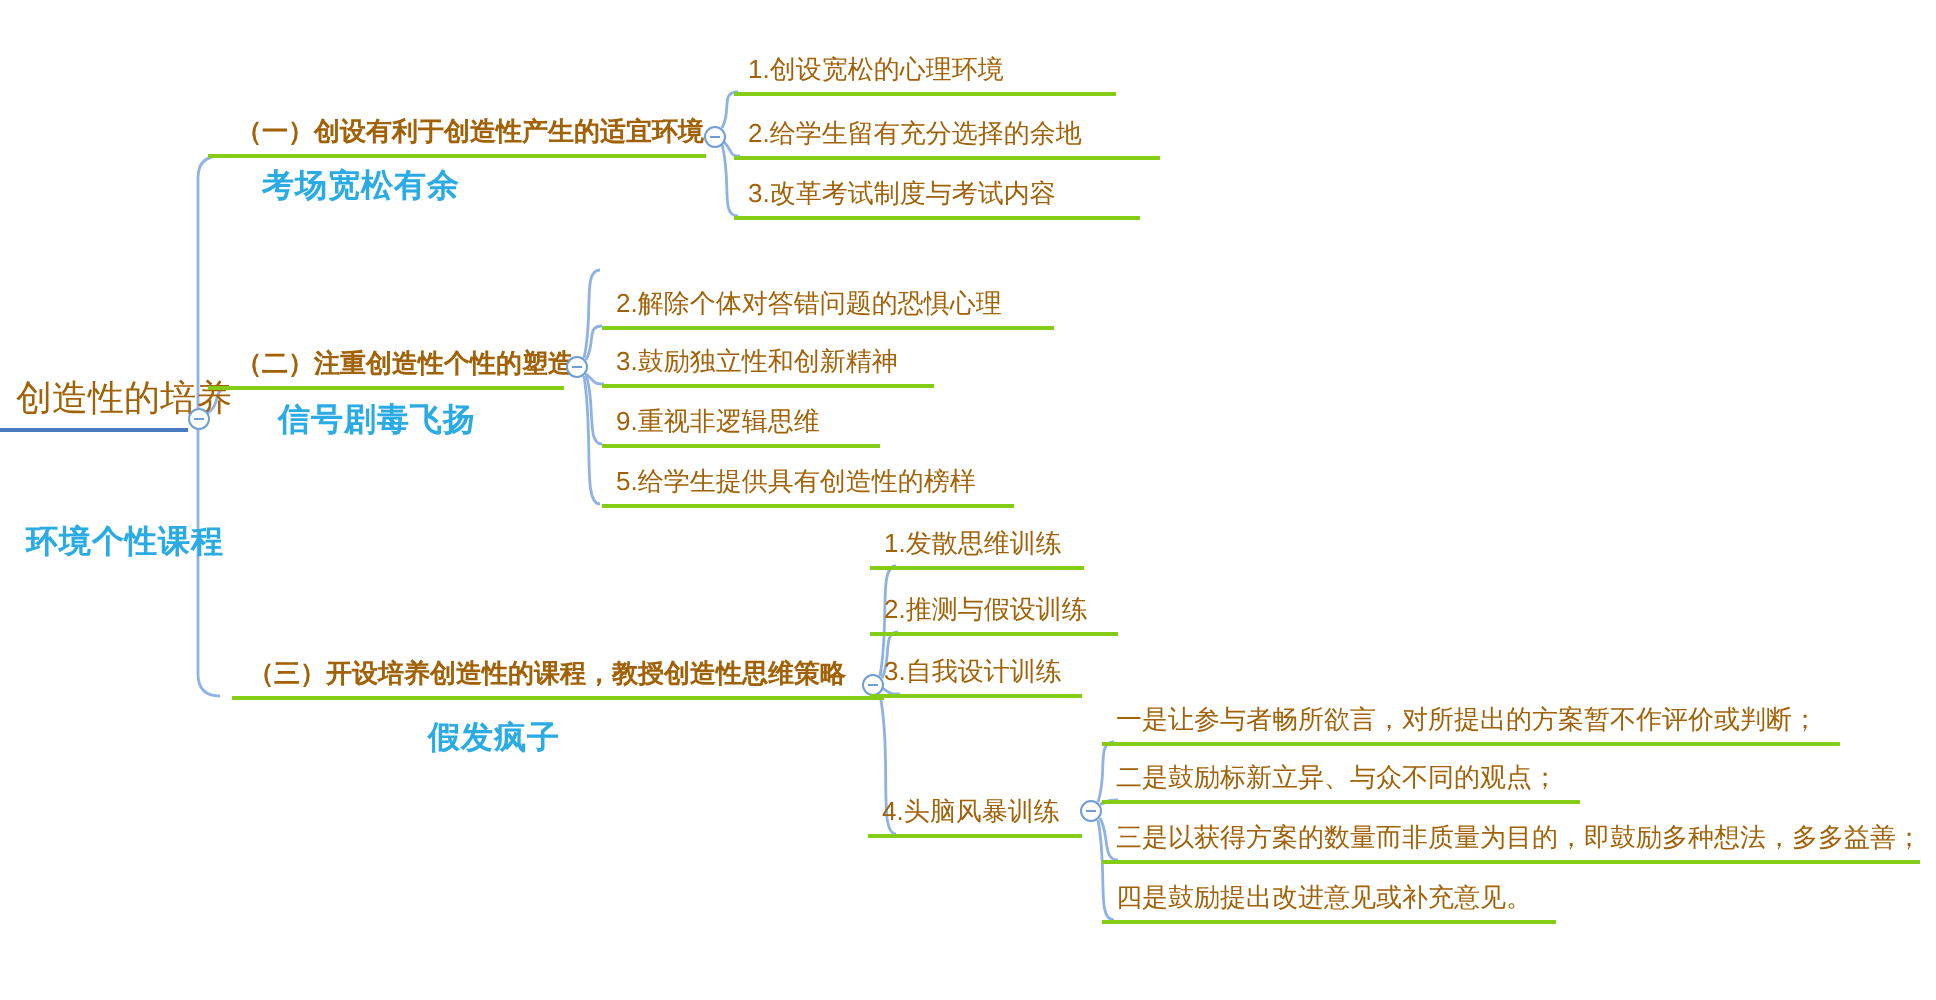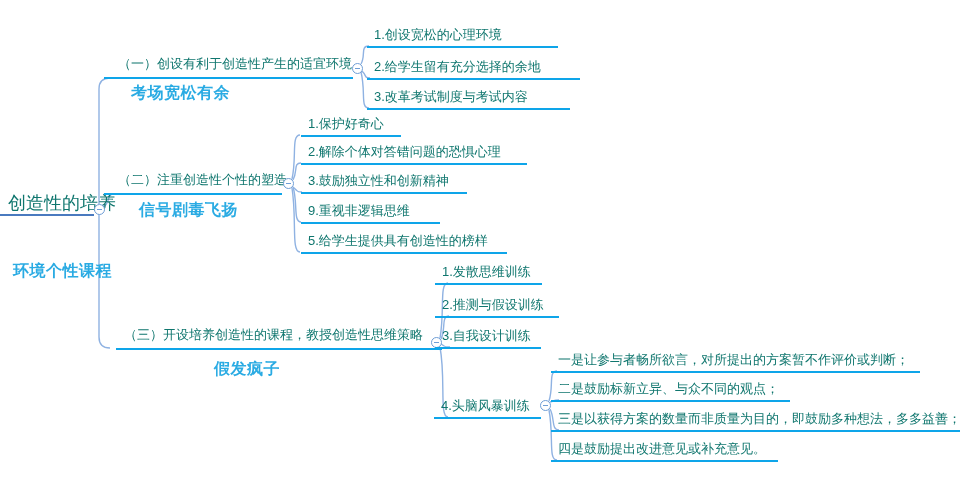--- a/index.html
+++ b/index.html
@@ -4,26 +4,26 @@
 <style>
   html,body{margin:0;padding:0;background:#ffffff;}
   #canvas{
     position:relative;width:968px;height:500px;background:#ffffff;overflow:hidden;
     font-family:"Liberation Sans","DejaVu Sans",sans-serif;
   }
   #wires{position:absolute;left:0;top:0;width:968px;height:500px;}
   #wires path{fill:none;stroke:#8fb2e2;stroke-width:1.4px;}
   .node{
     position:absolute;box-sizing:border-box;
-    border-bottom:2px solid #0ea5e9;
-    display:flex;
-    font-size:13px;color:#0f766e;line-height:1.2;
+    border-bottom:2px solid #84cc16;
+    display:flex;align-items:flex-end;
+    font-size:13px;color:#a16207;line-height:1.2;
     padding:0 0 3px 7px;white-space:nowrap;
   }
-  .branch{padding-left:14px;}
+  .branch{padding-left:14px;font-weight:bold;}
   .root-node{font-size:18px;border-bottom-color:#4a7abf;padding-left:8px;}
   .tag{
     position:absolute;font-size:16px;font-weight:bold;color:#2aabe3;
     white-space:nowrap;letter-spacing:0.5px;
   }
   .toggle{
     position:absolute;width:9px;height:9px;border-radius:50%;
     border:1px solid #6f9ed6;background:#fff;
   }
   .toggle::after{
@@ -83,23 +83,20 @@
   <div class="node" style="left:367px;top:89px;width:203px;height:21px;">
     <span>3.改革考试制度与考试内容</span>
   </div>
 
   <div class="node branch" style="left:104px;top:172px;width:178px;height:23px;">
     <span>（二）注重创造性个性的塑造</span>
   </div>
   <div class="toggle" style="left:283px;top:178px;"></div>
   <div class="tag" style="left:139px;top:200px;">信号剧毒飞扬</div>
 
-  <div class="node" style="left:301px;top:116px;width:100px;height:21px;">
-    <span>1.保护好奇心</span>
-  </div>
   <div class="node" style="left:301px;top:144px;width:226px;height:21px;">
     <span>2.解除个体对答错问题的恐惧心理</span>
   </div>
   <div class="node" style="left:301px;top:173px;width:166px;height:21px;">
     <span>3.鼓励独立性和创新精神</span>
   </div>
   <div class="node" style="left:301px;top:203px;width:139px;height:21px;">
     <span>9.重视非逻辑思维</span>
   </div>
   <div class="node" style="left:301px;top:233px;width:206px;height:21px;">

